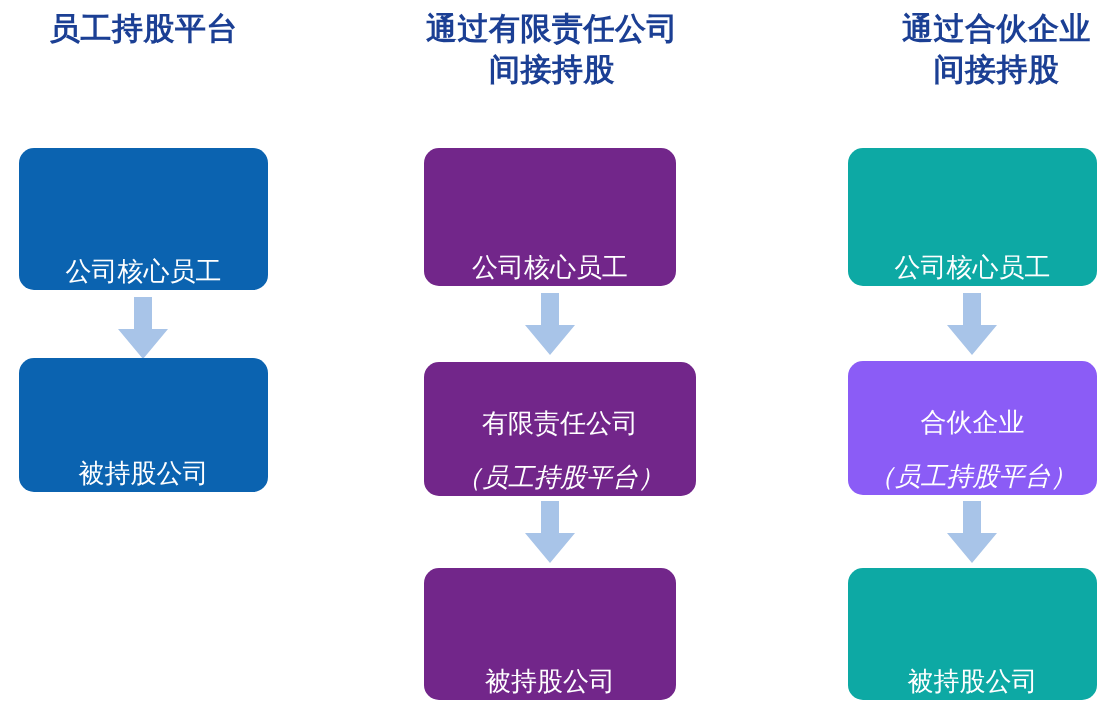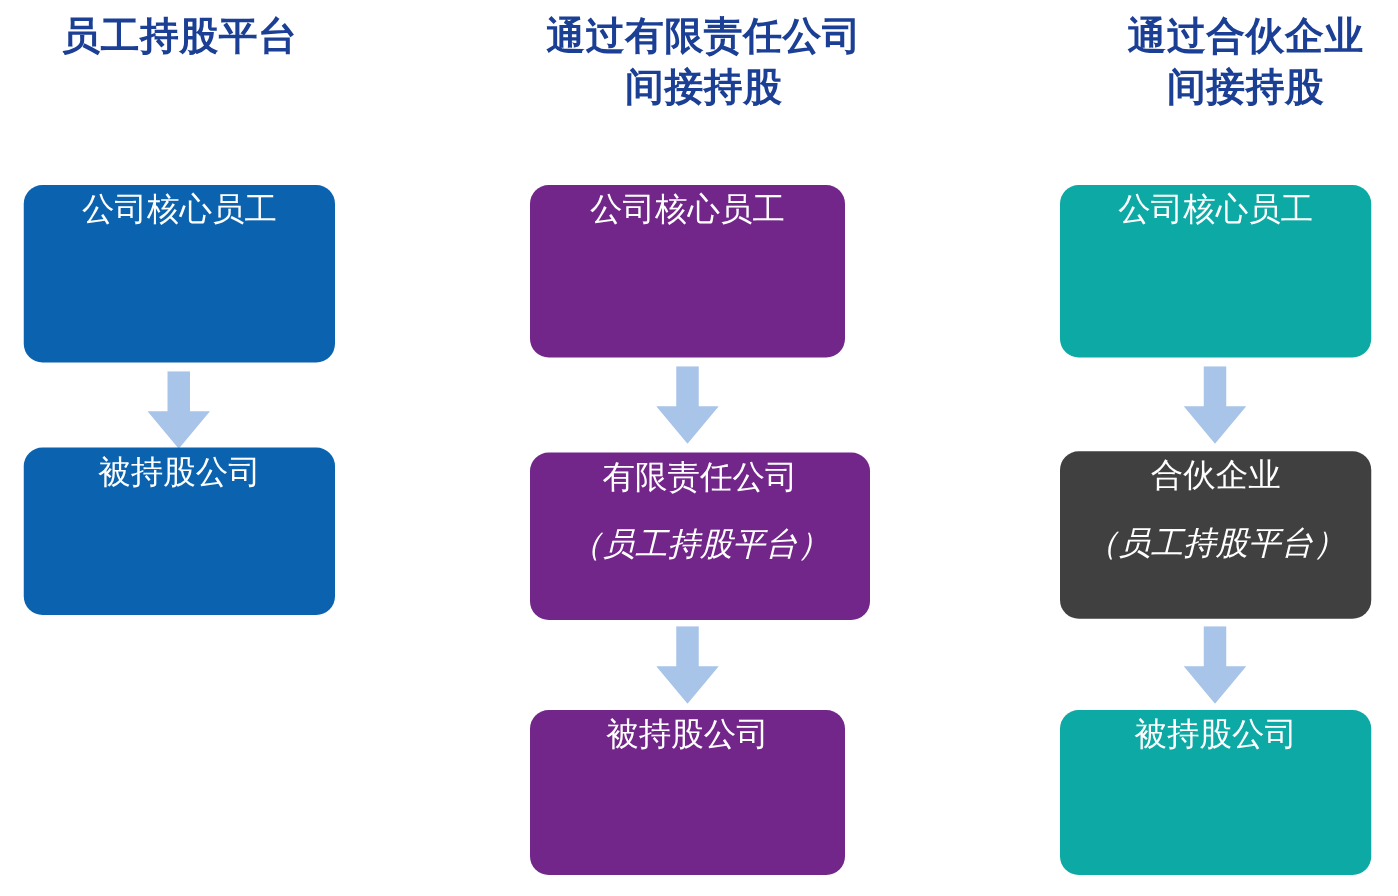--- a/index.html
+++ b/index.html
@@ -24,31 +24,31 @@
     position: absolute;
     text-align: center;
     color: #1B3F94;
     font-weight: bold;
     font-size: 31px;
     line-height: 41px;
     letter-spacing: 0.5px;
     white-space: pre-line;
   }
   #title-col1 { left: 19px;  top: 8px;  width: 249px; }
-  #title-col2 { left: 437px; top: 8px;  width: 252px; }
+  #title-col2 { left: 426px; top: 8px;  width: 252px; }
   #title-col3 { left: 872px; top: 8px;  width: 249px; }
 
   
   .node {
     position: absolute;
     border-radius: 15px;
     display: flex;
     flex-direction: column;
     align-items: center;
-    justify-content: flex-start;
+    justify-content: flex-end;
     color: #ffffff;
     font-size: 26px;
     line-height: 34px;
     text-align: center;
     box-sizing: border-box;
     padding: 2px 6px;
   }
   .node .line { display: block; white-space: nowrap; }
   .node.two-line .line + .line { margin-top: 20px; font-style: italic; }
 
@@ -76,21 +76,21 @@
     background: #72268A;
   }
 
   
   #node-c3-employees {
     left: 848px; top: 148px; width: 249px; height: 138px;
     background: #0DA9A4;
   }
   #node-c3-partnership {
     left: 848px; top: 361px; width: 249px; height: 134px;
-    background: #404040;
+    background: #8b5cf6;
   }
   #node-c3-heldcompany {
     left: 848px; top: 568px; width: 249px; height: 132px;
     background: #0DA9A4;
   }
 
   
   .arrow-down {
     position: absolute;
     width: 50px;

